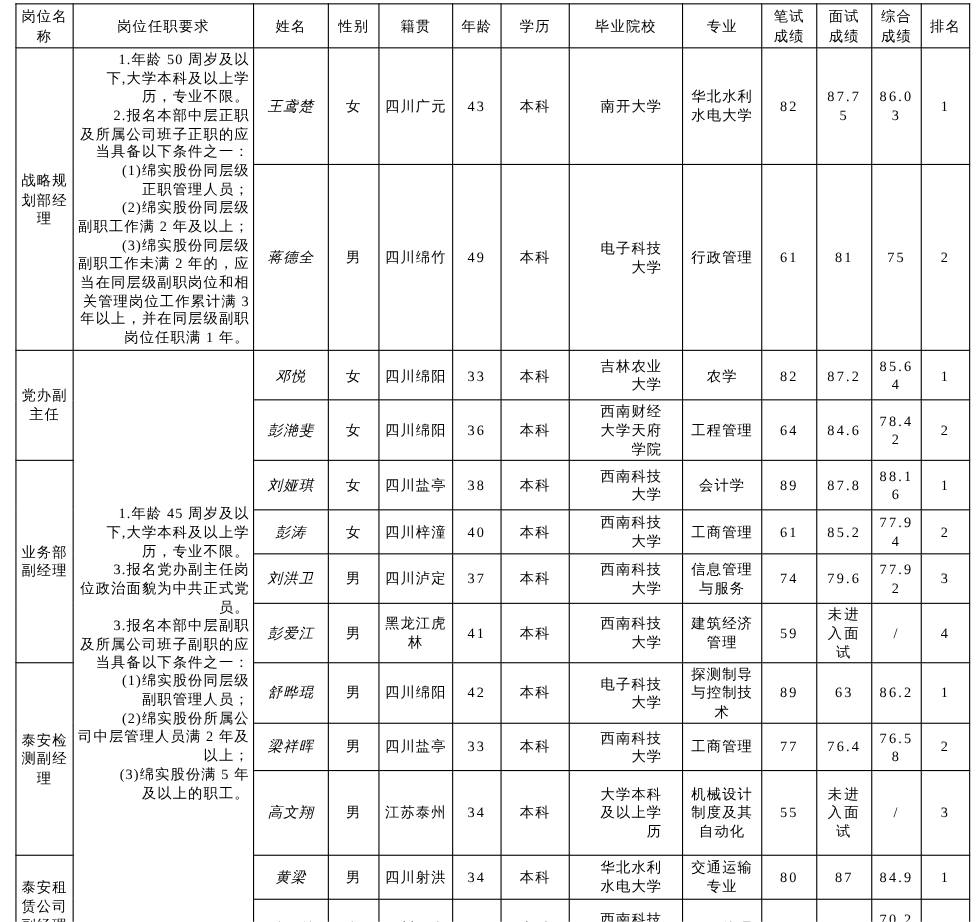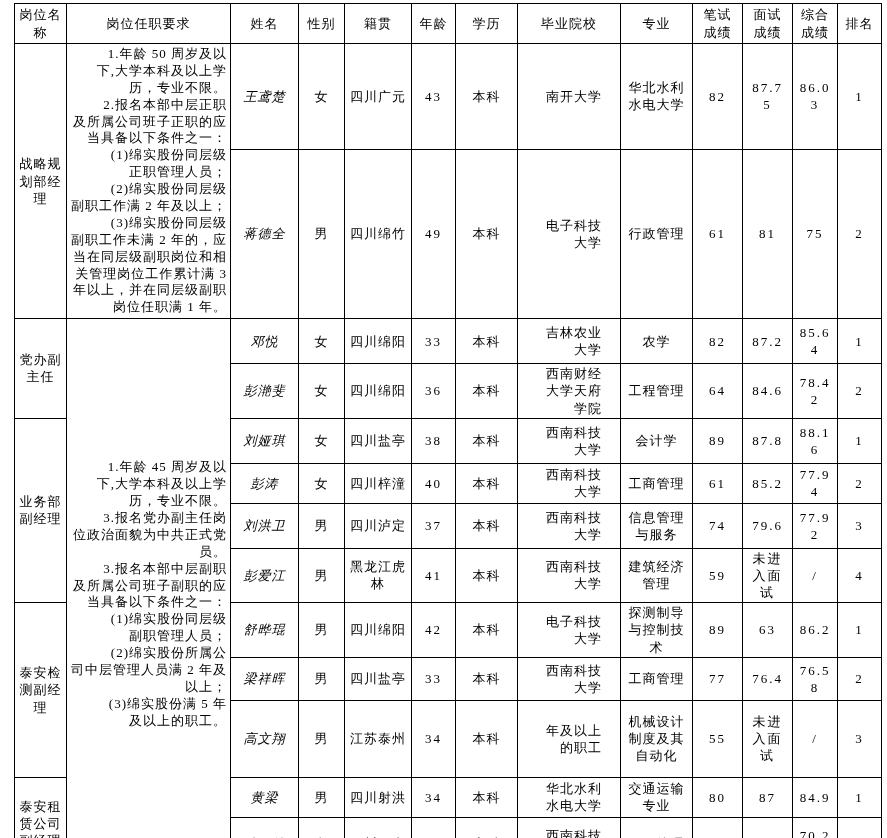--- a/index.html
+++ b/index.html
@@ -231,21 +231,21 @@
           <td class="interview-score-cell score-cell">76.4</td>
           <td class="overall-score-cell overall-cell">76.58</td>
           <td class="rank-cell num-cell">2</td>
         </tr>
         <tr style="height: 77px;">
           <td class="name-cell">高文翔</td>
           <td class="gender-cell">男</td>
           <td class="origin-cell">江苏泰州</td>
           <td class="age-cell num-cell">34</td>
           <td class="education-cell">本科</td>
-          <td class="school-cell">年及以上的职工</td>
+          <td class="school-cell">大学本科及以上学历</td>
           <td class="major-cell">机械设计制度及其自动化</td>
           <td class="written-score-cell score-cell">55</td>
           <td class="interview-score-cell score-cell">未进入面试</td>
           <td class="overall-score-cell overall-cell">/</td>
           <td class="rank-cell num-cell">3</td>
         </tr>
         <tr style="height: 40px;">
           <td class="pos-cell" rowspan="2">泰安租赁公司副经理</td>
           <td class="name-cell">黄梁</td>
           <td class="gender-cell">男</td>

